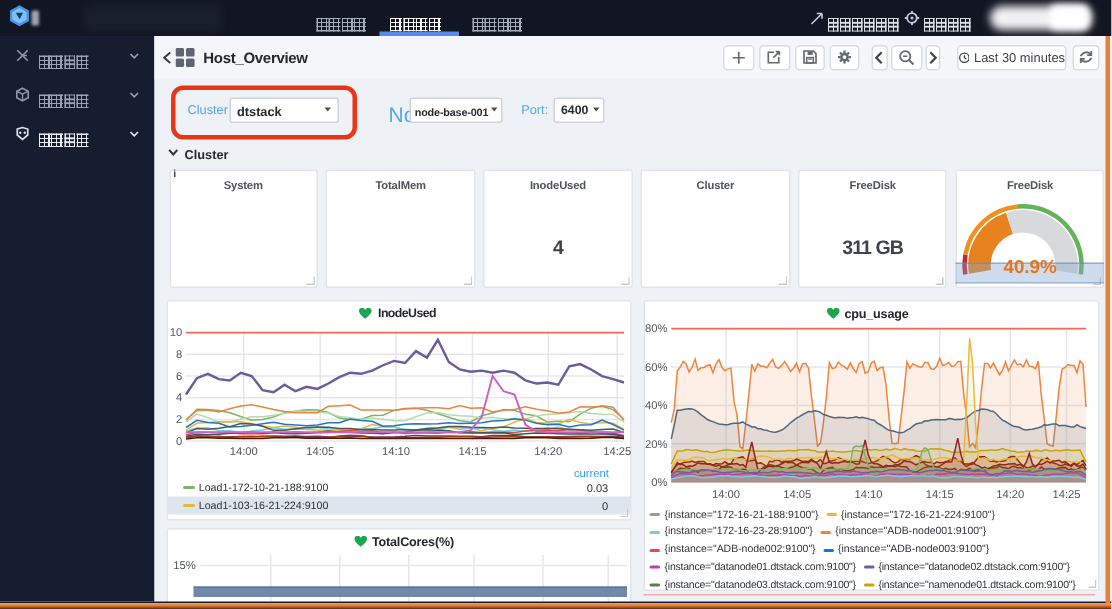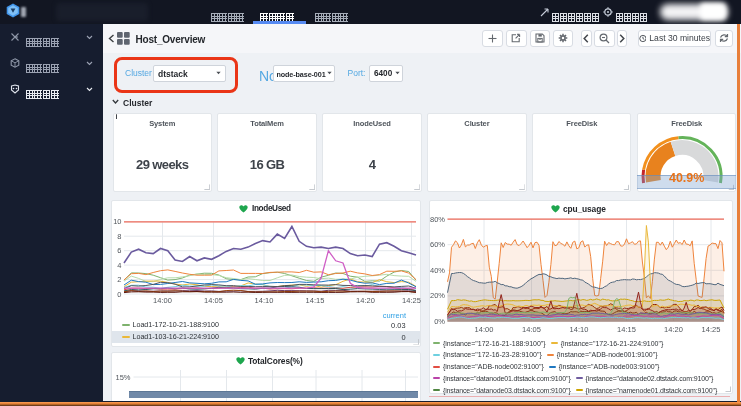--- a/index.html
+++ b/index.html
@@ -162,39 +162,38 @@
 <div class="abs" style="left:374px;top:69px;font-size:8.2px;font-weight:bold;color:#26292e">6400</div>
 <svg class="abs" style="left:393.5px;top:71px" width="7" height="4" viewBox="0 0 8 5">
     <polygon points="1.3,0.8 6.7,0.8 4,4.2" fill="#4a4e54"></polygon>
   </svg>
 <svg class="abs" style="left:112px;top:99px" width="7" height="5" viewBox="0 0 7 5">
     <polyline points="0.8,1 3.5,4 6.2,1" fill="none" stroke="#33373c" stroke-width="1.3"></polyline>
   </svg>
 <div class="abs" style="left:123px;top:97.5px;font-size:8.5px;font-weight:bold;color:#26292e">Cluster</div>
 <div class="panel" style="left:112.5px;top:112.5px;width:99.4px;height:79.5px">
 <div class="ptitle" style="top:5px">System</div>
-<div class="pval" style="top:43px">29 weeks</div>
 <div class="corner"></div>
   </div>
 <div class="panel" style="left:217.4px;top:112.5px;width:99.4px;height:79.5px">
 <div class="ptitle" style="top:5px">TotalMem</div>
-<div class="pval" style="top:43px">16 GB</div>
 <div class="corner"></div>
   </div>
 <div class="panel" style="left:322.3px;top:112.5px;width:99.4px;height:79.5px">
 <div class="ptitle" style="top:5px">InodeUsed</div>
 <div class="pval" style="top:43px">4</div>
 <div class="corner"></div>
   </div>
 <div class="panel" style="left:427.2px;top:112.5px;width:99.4px;height:79.5px">
 <div class="ptitle" style="top:5px">Cluster</div>
 <div class="corner"></div>
   </div>
 <div class="panel" style="left:532.1px;top:112.5px;width:99.4px;height:79.5px">
 <div class="ptitle" style="top:5px">FreeDisk</div>
+<div class="pval" style="top:43px">311 GB</div>
 <div class="corner"></div>
   </div>
 <div class="panel" style="left:637.0px;top:112.5px;width:99.4px;height:79.5px">
 <div class="ptitle" style="top:5px">FreeDisk</div>
 <div class="corner"></div>
   </div>
 <div class="abs" style="left:115.5px;top:112.5px;font-size:7px;font-weight:bold;color:#3a3e44">i</div>
 <svg class="abs" style="left:637px;top:112.5px" width="99" height="79" viewBox="0 0 99 79">
     <path d="M 6.53 69.94 A 39 39 0 0 1 6.59 56.73" stroke="#c4262a" stroke-width="3" fill="none"></path>
     <path d="M 6.59 56.73 A 39 39 0 0 1 41.60 24.65" stroke="#f2901d" stroke-width="3" fill="none"></path>

